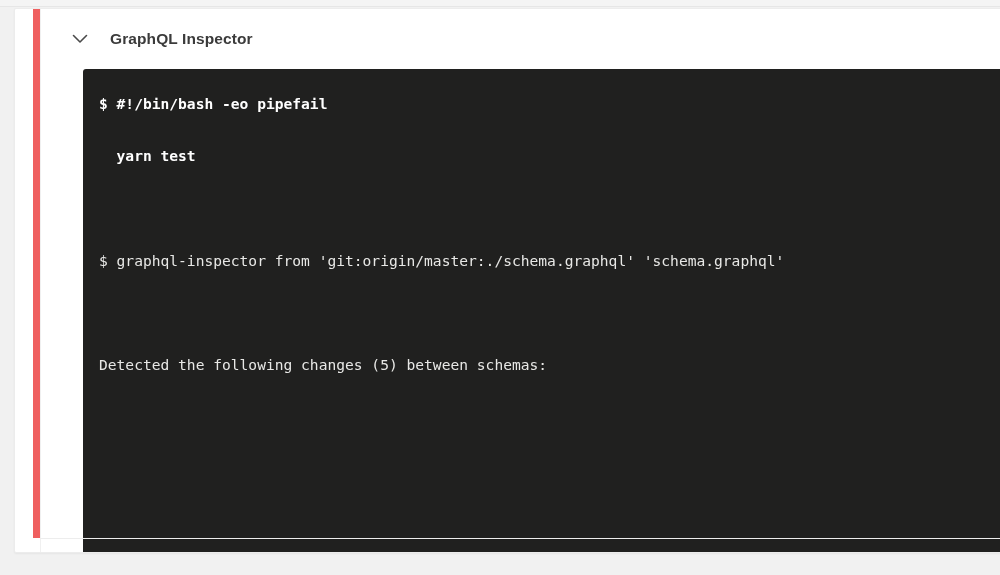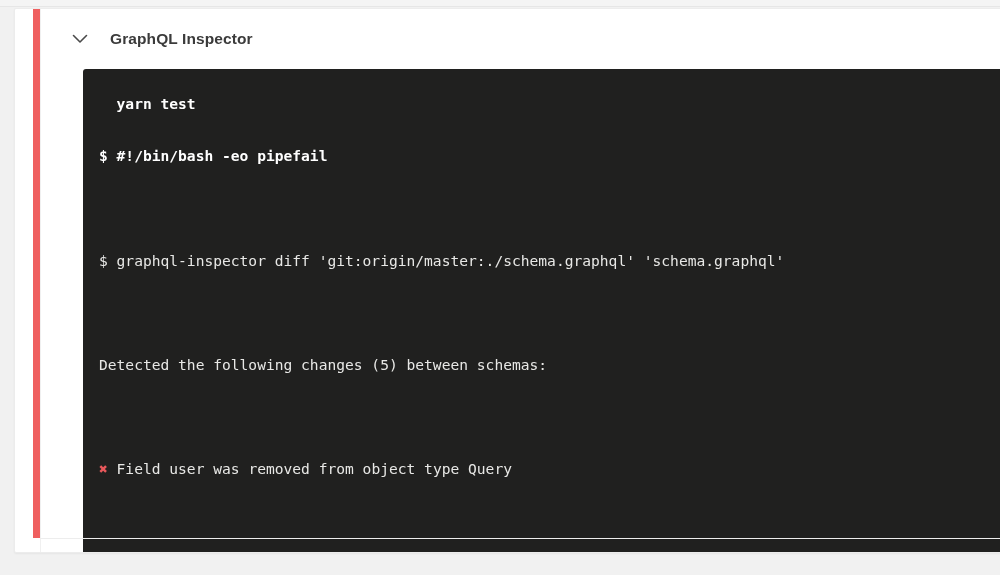--- a/index.html
+++ b/index.html
@@ -146,28 +146,27 @@
       <div class="step-header">
         <span class="chevron-btn">
           <svg width="22" height="22" viewBox="0 0 22 22" aria-hidden="true">
             <path d="M4.5 7.5 L11 14 L17.5 7.5" fill="none" stroke="#4a4a4a" stroke-width="1.6" stroke-linecap="round" stroke-linejoin="round"></path>
           </svg>
         </span>
         <span class="step-title">GraphQL Inspector</span>
       </div>
 
       <div class="console-wrap">
-        <div class="console" id="console"><span class="line"><span class="cmd">  yarn test</span></span>
-<span class="line"><span class="cmd">$ #!/bin/bash -eo pipefail</span></span>
+        <div class="console" id="console"><span class="line"><span class="cmd">$ #!/bin/bash -eo pipefail</span></span>
+<span class="line"><span class="cmd">  yarn test</span></span>
 <span class="line blank">&nbsp;</span>
-<span class="line">$ graphql-inspector diff 'git:origin/master:./schema.graphql' 'schema.graphql'</span>
+<span class="line">$ graphql-inspector from 'git:origin/master:./schema.graphql' 'schema.graphql'</span>
 <span class="line blank">&nbsp;</span>
 <span class="line">Detected the following changes (5) between schemas:</span>
 <span class="line blank">&nbsp;</span>
-<span class="line"><span class="mark-x">✖</span><span> Field user was removed from object type Query</span></span>
 
 
 
 
 
 
 
 </div>
       </div>
 

